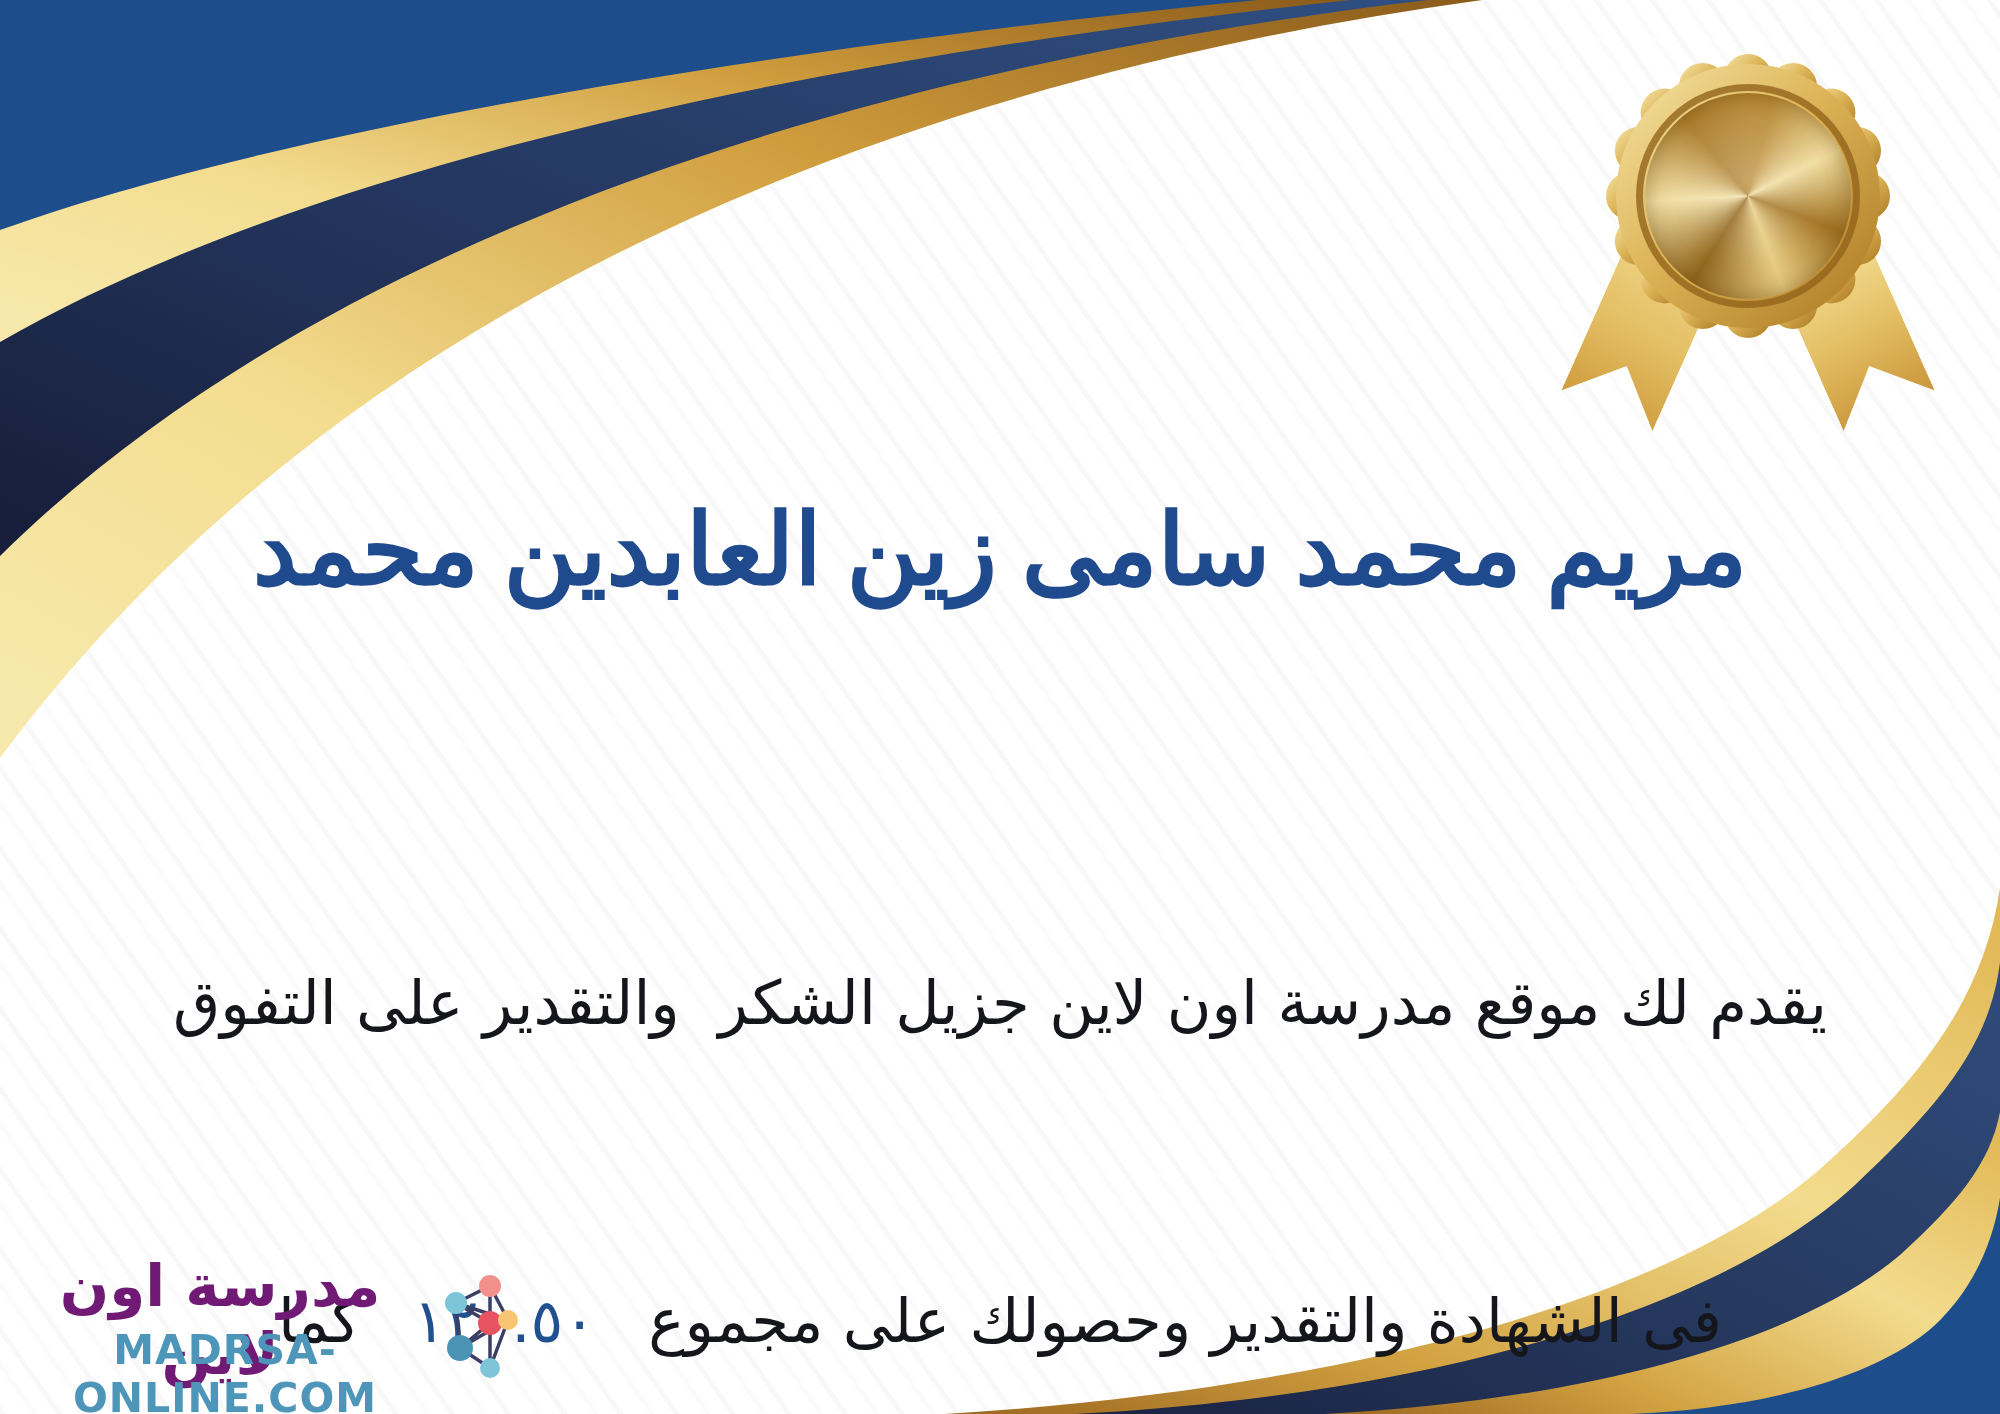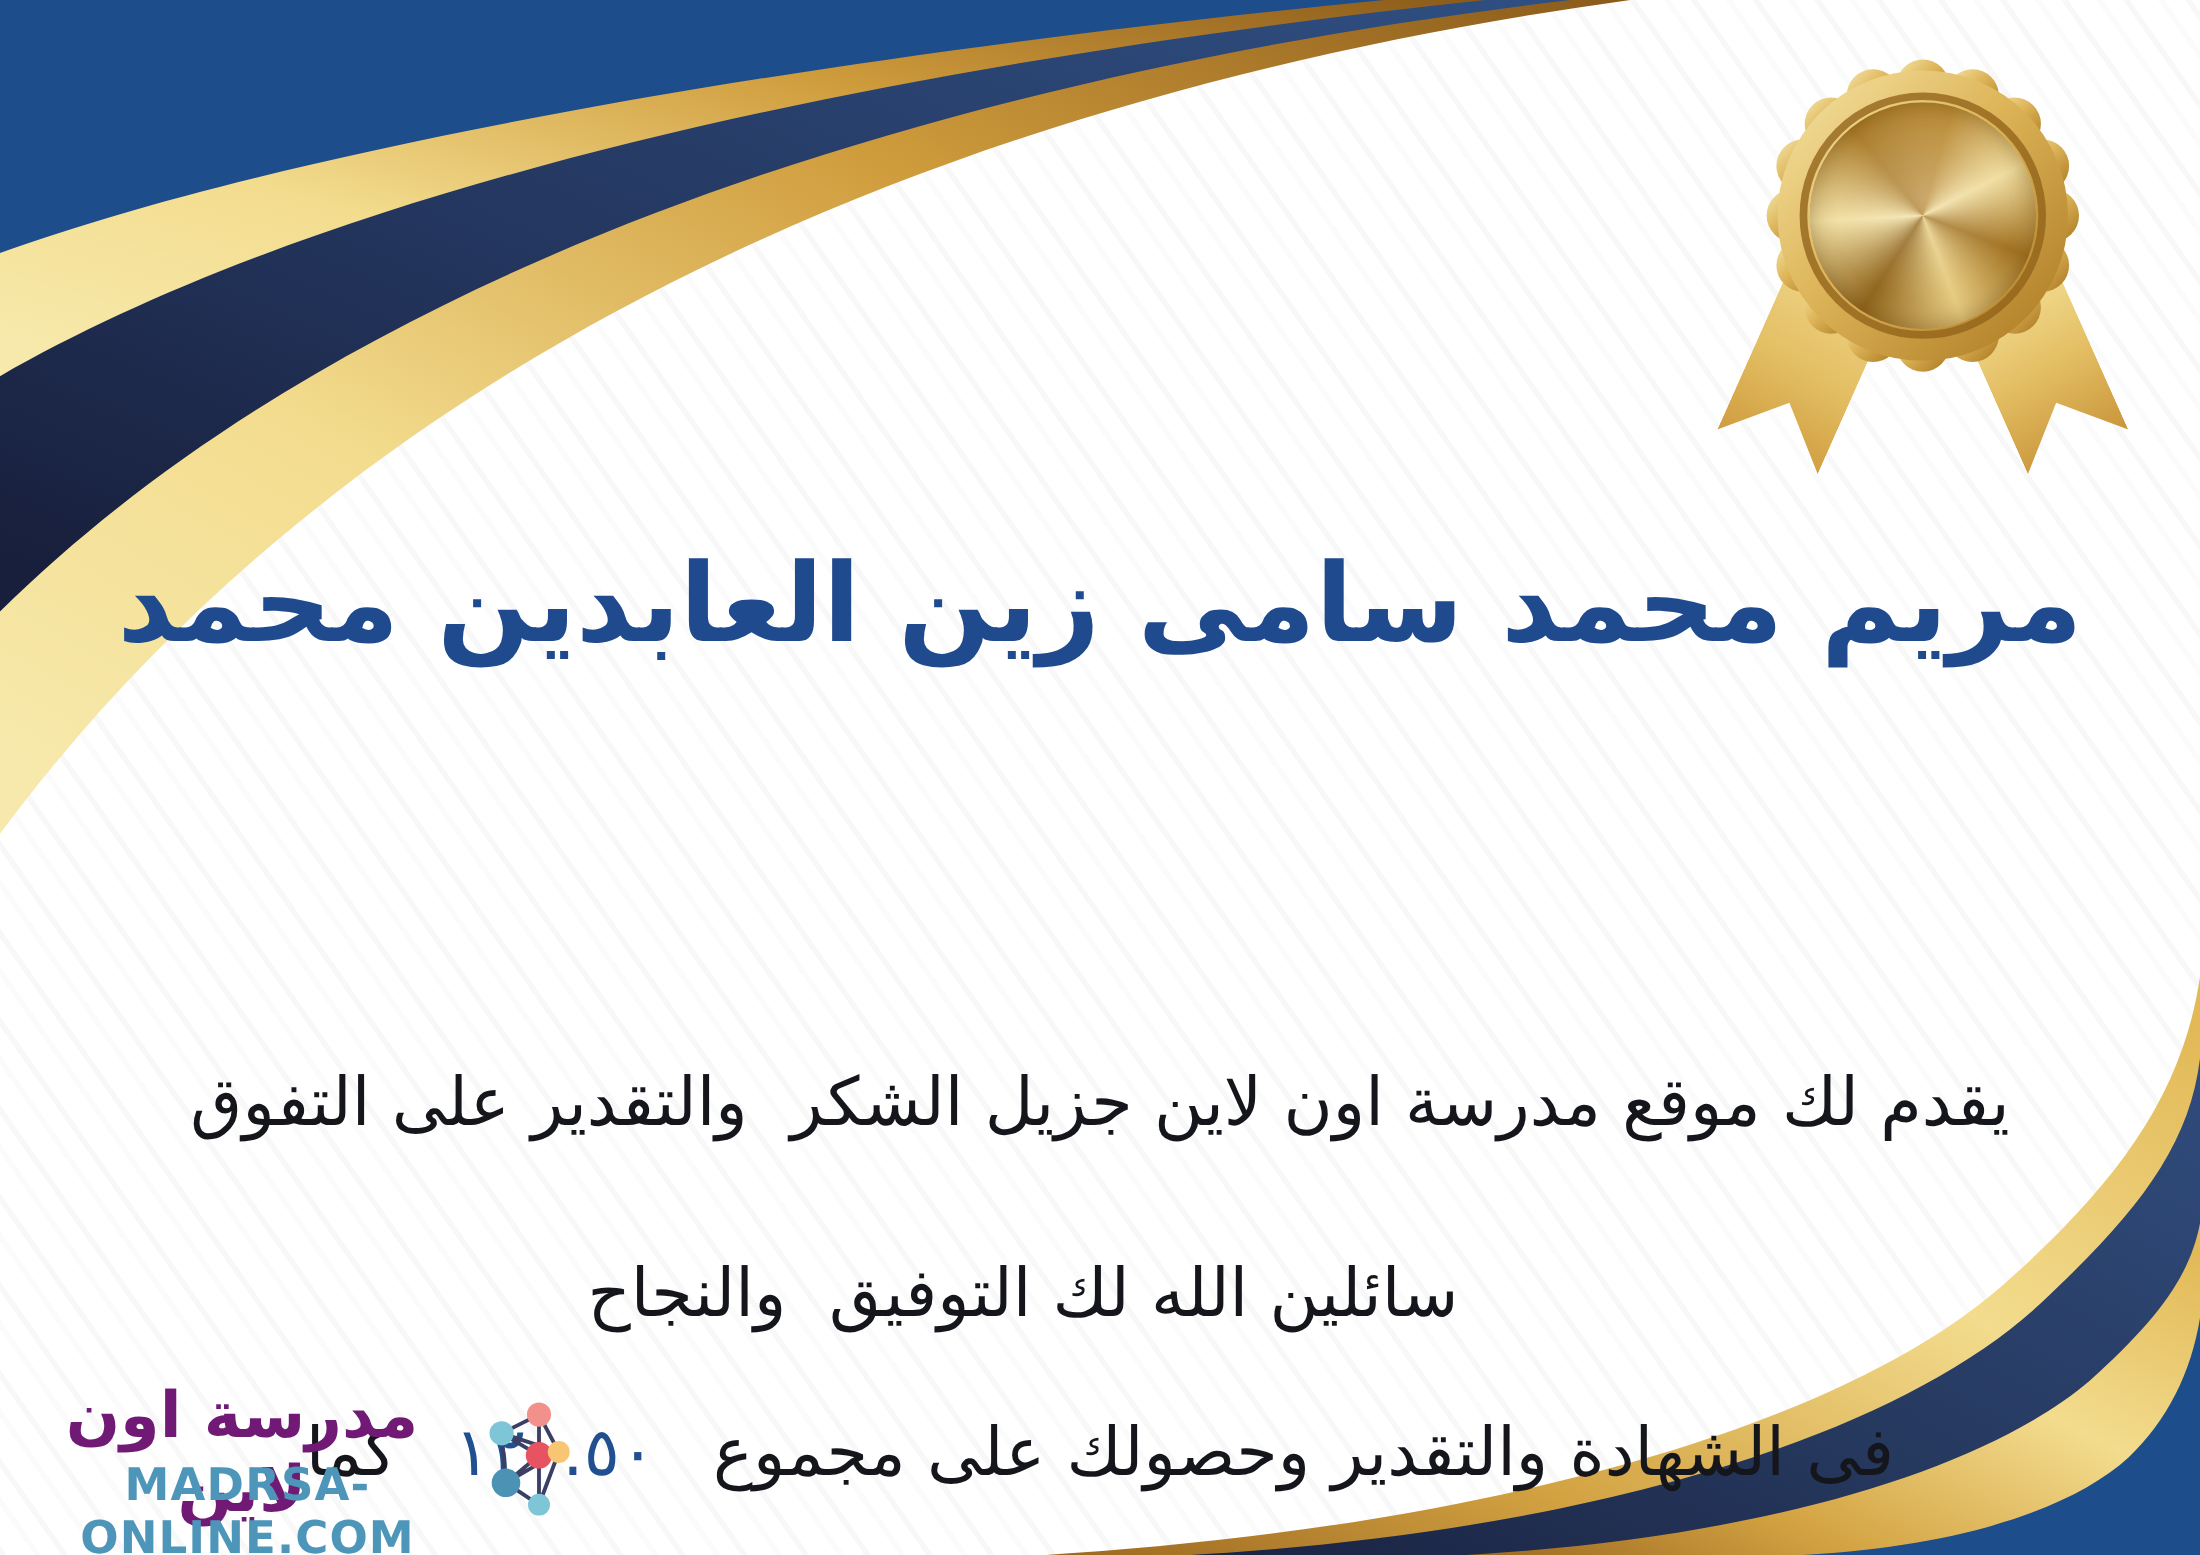--- a/index.html
+++ b/index.html
@@ -24,20 +24,21 @@
   
   .title{
     position:absolute; left:0; top:118px; width:1560px;
     text-align:center; font-size:118px; font-weight:400; color:#0e0f12;
     direction:rtl;
   }
   .student-name{
     position:absolute; left:0; top:492px; width:2000px;
     text-align:center; font-size:99px; font-weight:bold; color:#1f4a8d;
     direction:rtl;
+    font-family:Liberation Serif, serif;
   }
   .body-text{
     position:absolute; left:30px; top:738px; width:1940px;
     text-align:center; font-size:61px; line-height:106px; color:#14161c;
     direction:rtl; white-space:pre-wrap;
   }
   .body-line{display:block;}
   .score{ color:#20508f; margin:0 52px; font-weight:500;}
   .closing{
     position:absolute; left:0; top:1140px; width:1860px;
@@ -168,21 +169,20 @@
     </div>
 
     <div class="student-name">مريم محمد سامى زين العابدين محمد</div>
 
     <div class="body-text">
       <span class="body-line">يقدم لك موقع مدرسة اون لاين جزيل الشكر  والتقدير على التفوق</span>
       <span class="body-line"><span>فى الشهادة والتقدير وحصولك على مجموع</span><span class="score">١٢٠.٥٠</span><span>كما</span></span>
       
     </div>
 
-    <div class="closing">سائلين الله لك التوفيق  والنجاح</div>
 
     <div class="logo-ar">مدرسة اون لاين</div>
     <div class="logo-en">MADRSA-ONLINE.COM</div>
     <svg class="logo-icon" width="80" height="110" viewBox="0 0 80 110">
       <g stroke="#3b3f66" stroke-width="3.5" fill="none">
         <path d="M18,35 L52,18 M18,35 L52,55 M52,18 L52,55 M52,18 L70,52 M52,55 L70,52
                  M18,35 L22,80 M22,80 L52,55 M22,80 L52,100 M52,55 L52,100 M70,52 L52,100
                  M18,35 L70,52 M22,80 L70,52"></path>
       </g>
       <circle cx="52" cy="18" r="11" fill="#f2918c"></circle>

